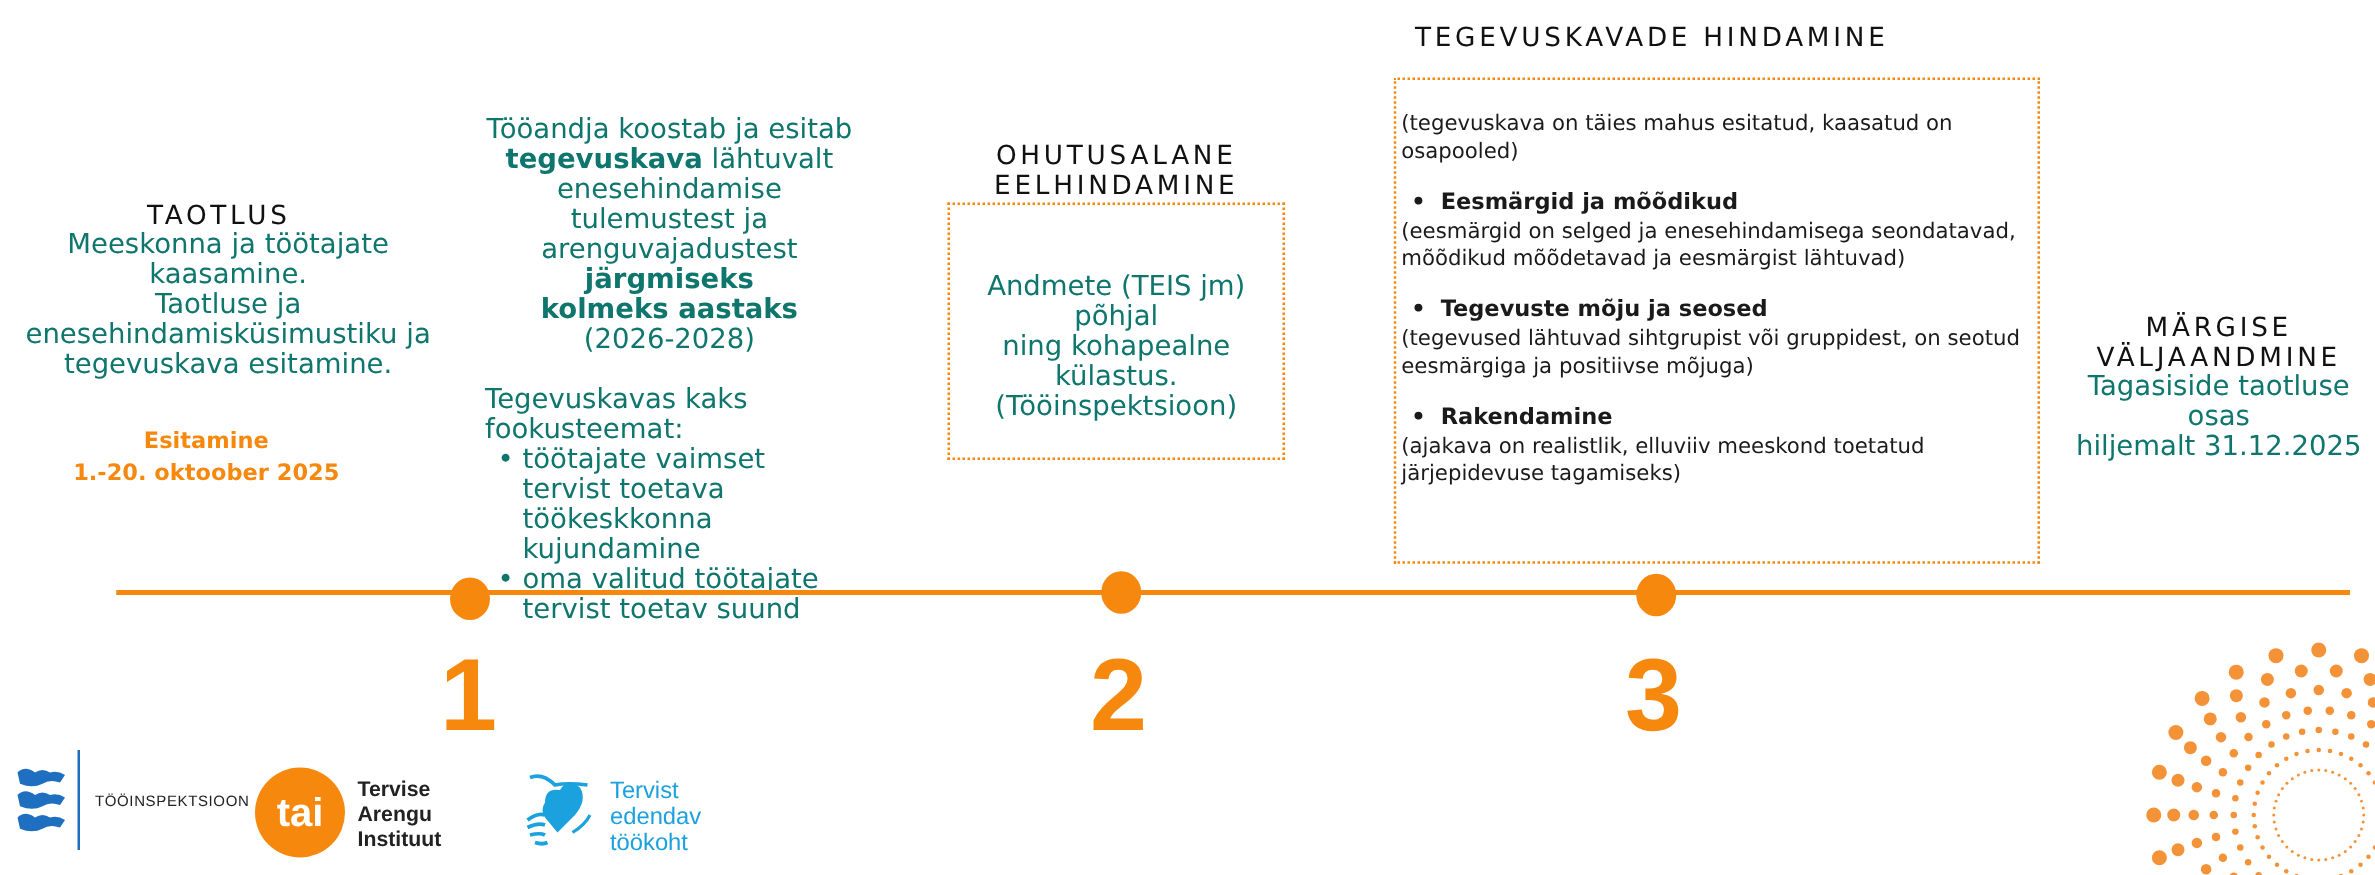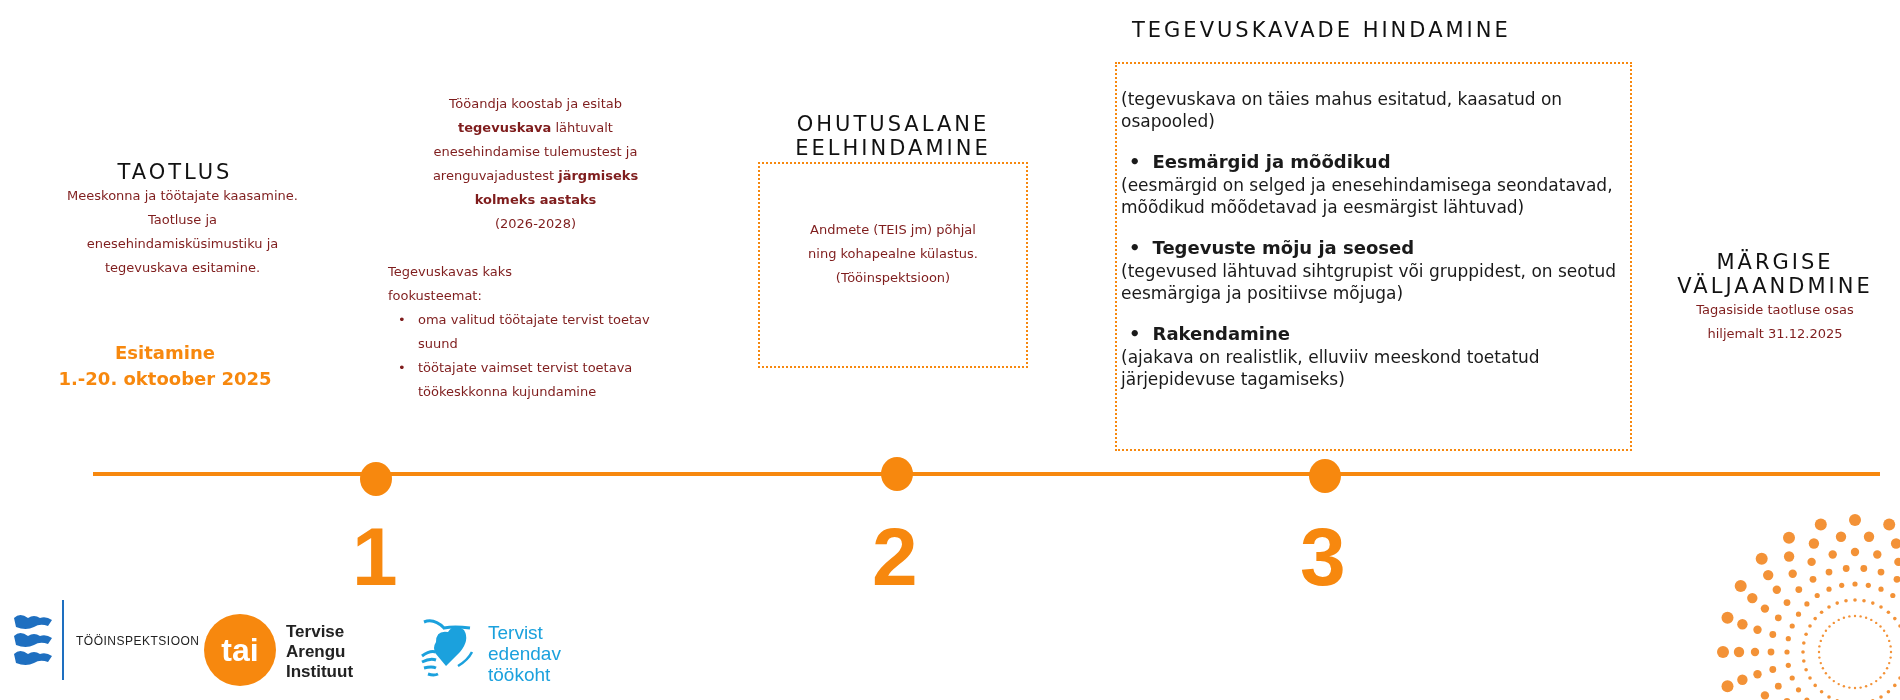--- a/index.html
+++ b/index.html
@@ -1,20 +1,20 @@
 <!DOCTYPE html>
 <html><head>
 <meta charset="utf-8">
 <style>
   * { box-sizing: border-box; margin: 0; padding: 0; }
   html, body { width: 1900px; height: 700px; background: #ffffff; overflow: hidden; }
   body { position: relative; font-family: "DejaVu Sans", sans-serif; color: #1a1a1a; }
   .abs { position: absolute; }
   .heading { font-weight: normal; letter-spacing: 3px; font-size: 21px; color: #111; text-align: center; line-height: 24px; }
-  .txt { font-size: 13px; line-height: 24px; color: #7f1d1d; }
+  .txt { font-size: 22px; line-height: 24px; color: #0f766e; }
   .center { text-align: center; }
   .orange { color: #f7880e; text-align: center; }
   .dot-box { border: 2px dotted #f7880e; }
   .timeline { left: 93px; top: 472px; width: 1787px; height: 4px; background: #f7880e; }
   .node { width: 32px; height: 34px; border-radius: 50%; background: #f7880e; }
   .num { font-family: "Liberation Sans", sans-serif; font-weight: bold; font-size: 82px; color: #f7880e; line-height: 82px; }
   ul.bul { list-style: none; }
   ul.bul li { position: relative; padding-left: 30px; }
   ul.bul li::before { content: "\2022"; position: absolute; left: 10px; }
   .crit-title { font-weight: bold; font-size: 18px; line-height: 24px; padding-left: 8px; }
@@ -47,22 +47,22 @@
     <div><span>enesehindamise tulemustest ja</span></div>
     <div><span>arenguvajadustest </span><span style="font-weight:600">järgmiseks</span></div>
     <div><span style="font-weight:600">kolmeks aastaks</span></div>
     <div><span>(2026-2028)</span></div>
   </div>
   <div style="margin-top:24px; font-weight:400;">
     <div>Tegevuskavas kaks</div>
     <div>fookusteemat:</div>
   </div>
   <ul class="bul">
+    <li>töötajate vaimset tervist toetava töökeskkonna kujundamine</li>
     <li>oma valitud töötajate tervist toetav suund</li>
-    <li>töötajate vaimset tervist toetava töökeskkonna kujundamine</li>
   </ul>
 </div>
 
 <div class="abs heading" style="left:758px; top:112px; width:270px;">
   <div>OHUTUSALANE</div>
   <div>EELHINDAMINE</div>
 </div>
 <div class="abs dot-box" style="left:758px; top:162px; width:270px; height:206px;">
   <div class="txt center" style="margin-top:54px;">
     <div>Andmete (TEIS jm) põhjal</div>

